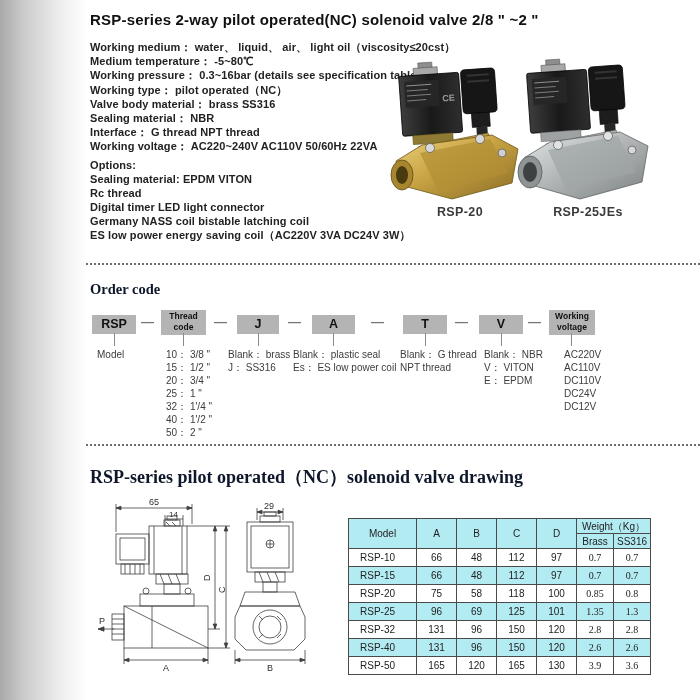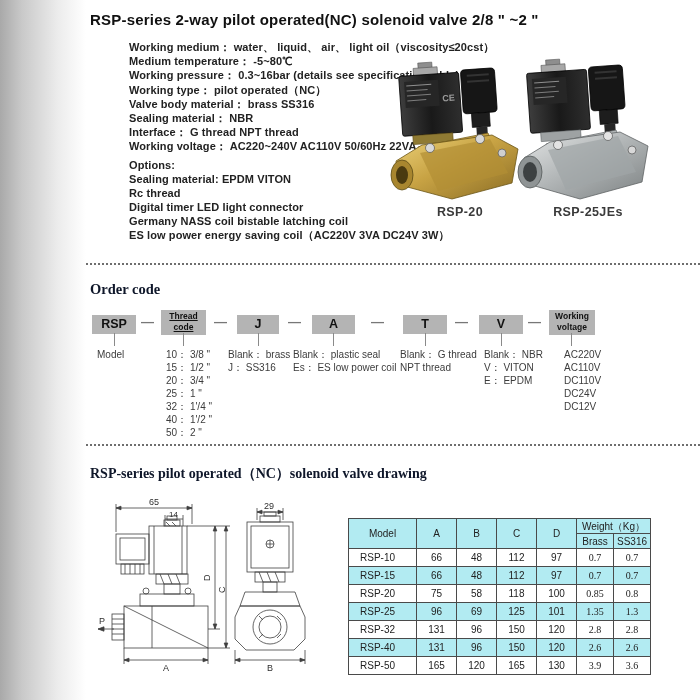--- a/index.html
+++ b/index.html
@@ -4,21 +4,21 @@
 <style>
   html,body{margin:0;padding:0;}
   body{
     width:700px;height:700px;position:relative;background:#ffffff;
     font-family:"Liberation Sans",sans-serif;color:#1c1c1c;overflow:hidden;
   }
   .edge-shade{position:absolute;left:0;top:0;width:88px;height:700px;
     background:linear-gradient(to right,#a9a9a9 0px,#c9c9c9 22px,#ececec 58px,#ffffff 86px);}
   .title{position:absolute;left:90px;top:11px;font-size:15px;font-weight:bold;letter-spacing:0.2px;color:#111;}
   .specs{position:absolute;left:90px;top:40px;font-size:11px;font-weight:bold;color:#222;letter-spacing:0.1px;}
-  .spec-line{height:14.2px;line-height:14.2px;white-space:nowrap;margin-left:39px;}
+  .spec-line{height:14.2px;line-height:14.2px;white-space:nowrap;}
   .spec-line.indent{padding-left:98px;}
   .spec-line.gap{margin-top:4px;}
   .valve-label{position:absolute;font-size:12.5px;font-weight:bold;color:#3a3a3a;text-align:center;letter-spacing:0.4px;}
   .dotsep{position:absolute;left:86px;width:614px;border-top:2px dotted #6e6e6e;height:0;}
   .serif-head{position:absolute;font-family:"Liberation Serif",serif;font-weight:bold;color:#0f172a;}
   .ocode-box{position:absolute;background:#b4b4b4;color:#111;text-align:center;
     font-weight:bold;box-sizing:border-box;}
   .ocode-box.single{height:19px;line-height:19px;font-size:12.5px;top:315px;}
   .ocode-box.double{height:25px;font-size:8.5px;line-height:1.25;top:310px;padding-top:1px;white-space:pre-line;}
   .ocode-dash{position:absolute;top:314px;font-size:13px;color:#777;font-weight:bold;}
@@ -137,21 +137,21 @@
 
 <div class="valve-label" style="left:392px;top:205px;width:136px;">RSP-20</div>
 <div class="valve-label" style="left:518px;top:205px;width:140px;">RSP-25JEs</div>
 
 <div class="dotsep" style="top:263px;"></div>
 <div class="dotsep" style="top:444px;"></div>
 
 <div class="serif-head" style="left:90px;top:281px;font-size:14.5px;">Order code</div>
 
 <div class="ocode-box single" style="left:92px;width:44px;">RSP</div>
-<div class="ocode-box double" style="left:161px;width:45px;text-decoration:underline;">Thread
+<div class="ocode-box double" style="left:161px;width:45px;">Thread
 code</div>
 <div class="ocode-box single" style="left:237px;width:42px;">J</div>
 <div class="ocode-box single" style="left:312px;width:43px;">A</div>
 <div class="ocode-box single" style="left:403px;width:44px;">T</div>
 <div class="ocode-box single" style="left:479px;width:44px;">V</div>
 <div class="ocode-box double" style="left:549px;width:46px;">Working
 voltage</div>
 
 <span class="ocode-dash" style="left:141px;">—</span>
 <span class="ocode-dash" style="left:214px;">—</span>
@@ -198,21 +198,21 @@
   <div>E： EPDM</div>
 </div>
 <div class="ocode-desc" style="left:564px;">
   <div>AC220V</div>
   <div>AC110V</div>
   <div>DC110V</div>
   <div>DC24V</div>
   <div>DC12V</div>
 </div>
 
-<div class="serif-head" style="left:90px;top:465px;font-size:14px;">RSP-series pilot operated（NC）solenoid valve drawing</div>
+<div class="serif-head" style="left:90px;top:465px;font-size:18px;">RSP-series pilot operated（NC）solenoid valve drawing</div>
 
 <svg style="position:absolute;left:94px;top:498px;" width="250" height="200" viewBox="0 0 250 200">
   <g stroke="#3f3f3f" stroke-width="0.8" fill="none">
 
     <line x1="22" y1="10" x2="98" y2="10"></line>
     <line x1="22" y1="6" x2="22" y2="34"></line>
     <line x1="98" y1="6" x2="98" y2="26"></line>
     <path d="M22,10 l5,-1.8 v3.6 z M98,10 l-5,-1.8 v3.6 z" fill="#3f3f3f"></path>
 
     <line x1="71" y1="21" x2="89" y2="21"></line>

